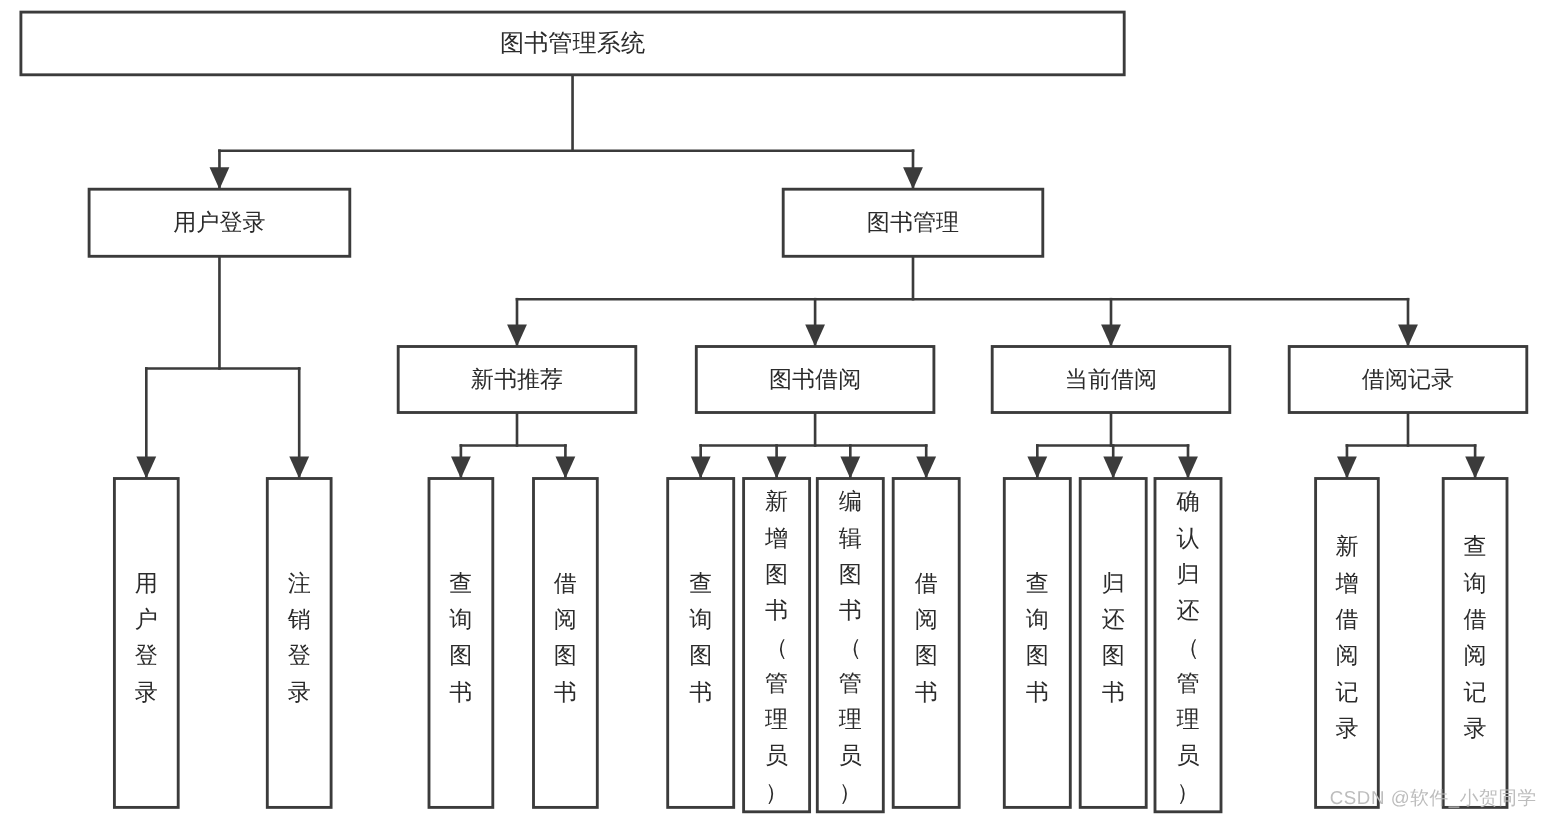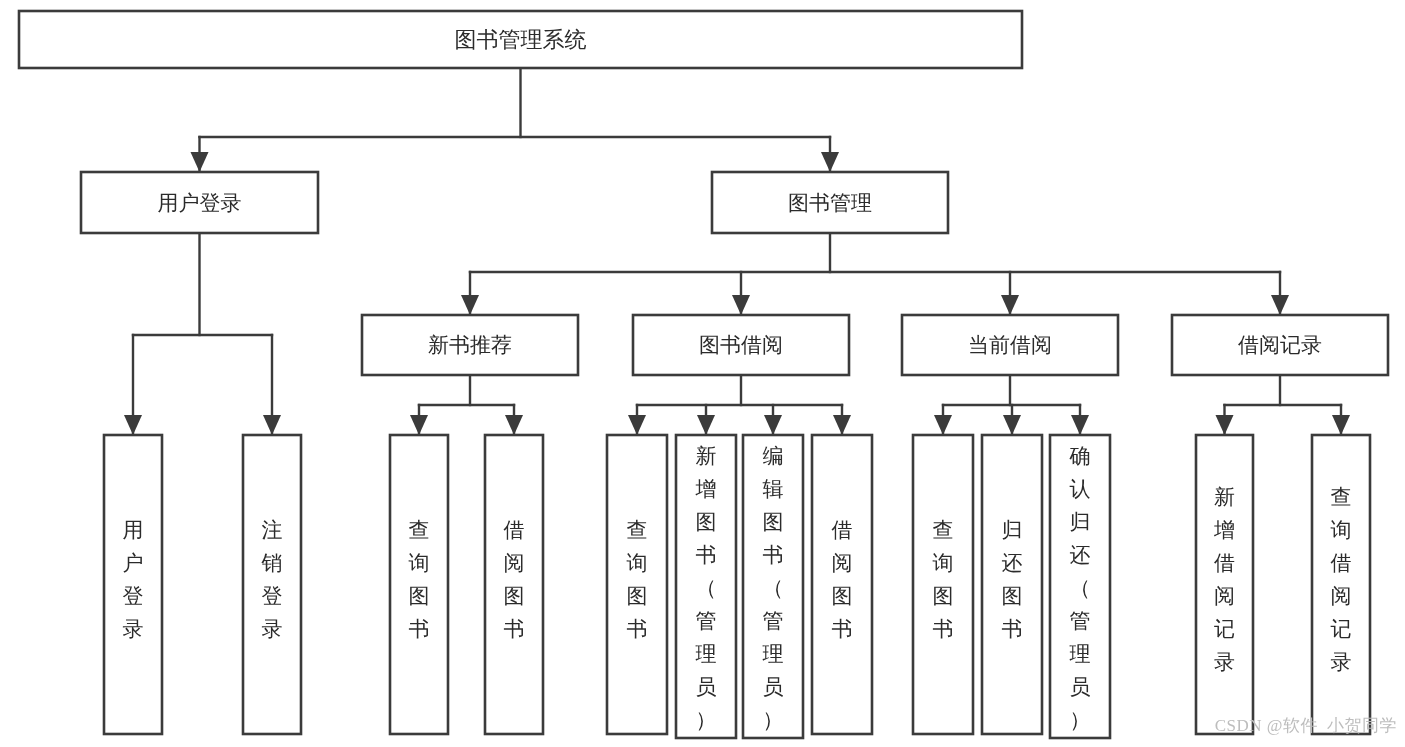--- a/index.html
+++ b/index.html
@@ -55,21 +55,21 @@
     font-size: 21px;
     text-anchor: middle;
   }
   .title-label {
     font-size: 22px;
   }
   .watermark {
     position: absolute;
     right: 8px;
     bottom: 4px;
-    font-family: Liberation Serif, serif;
+    font-family: Liberation Sans, sans-serif;
     font-size: 17px;
     color: #bdbdbd;
     white-space: nowrap;
     letter-spacing: 0.5px;
   }
 </style>
 </head>
 <body>
 
 <div id="diagram-root">

